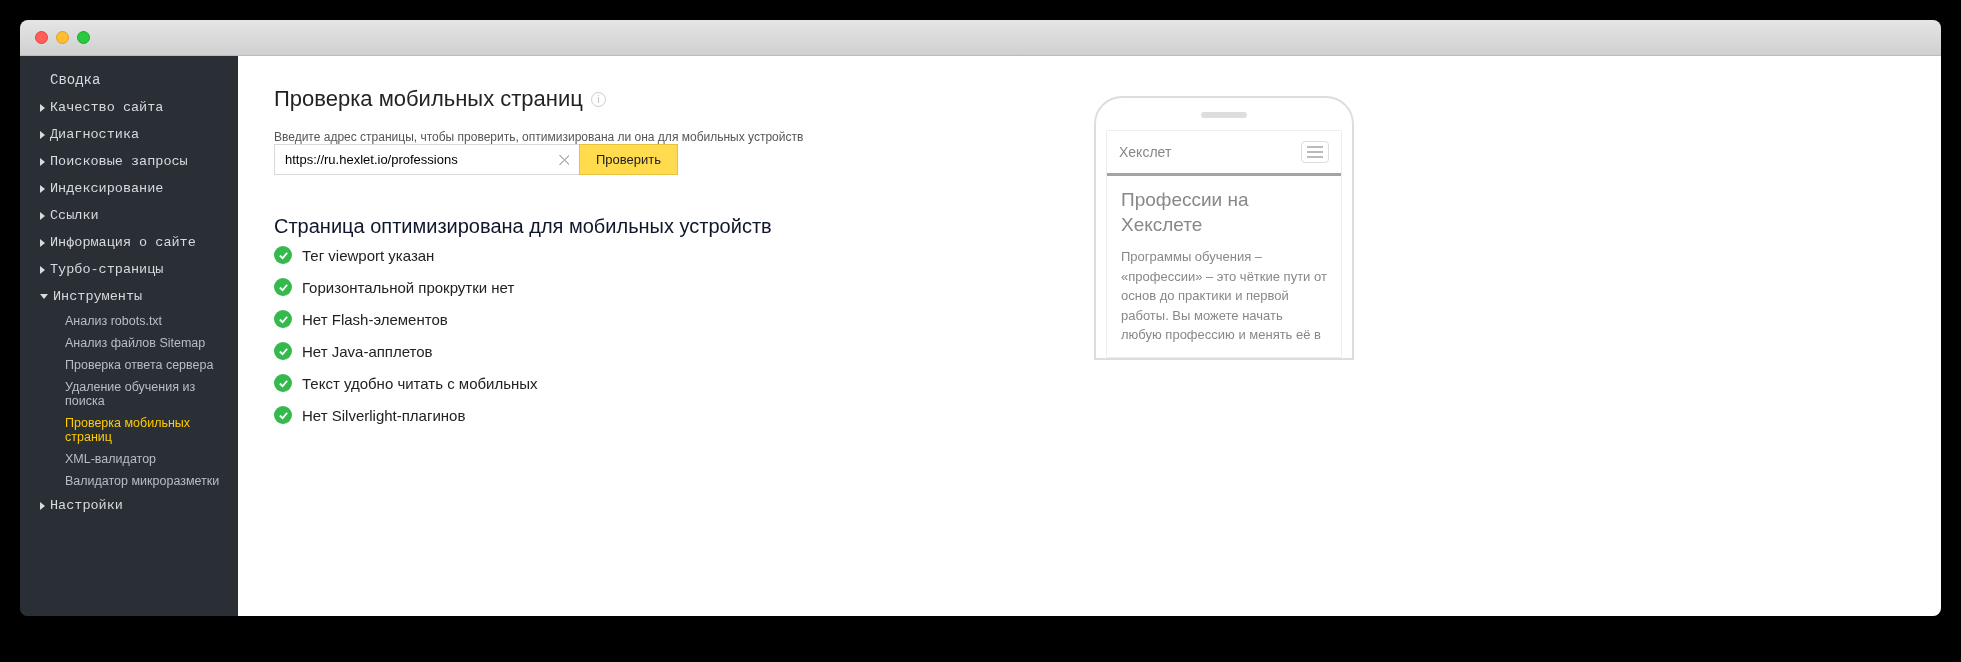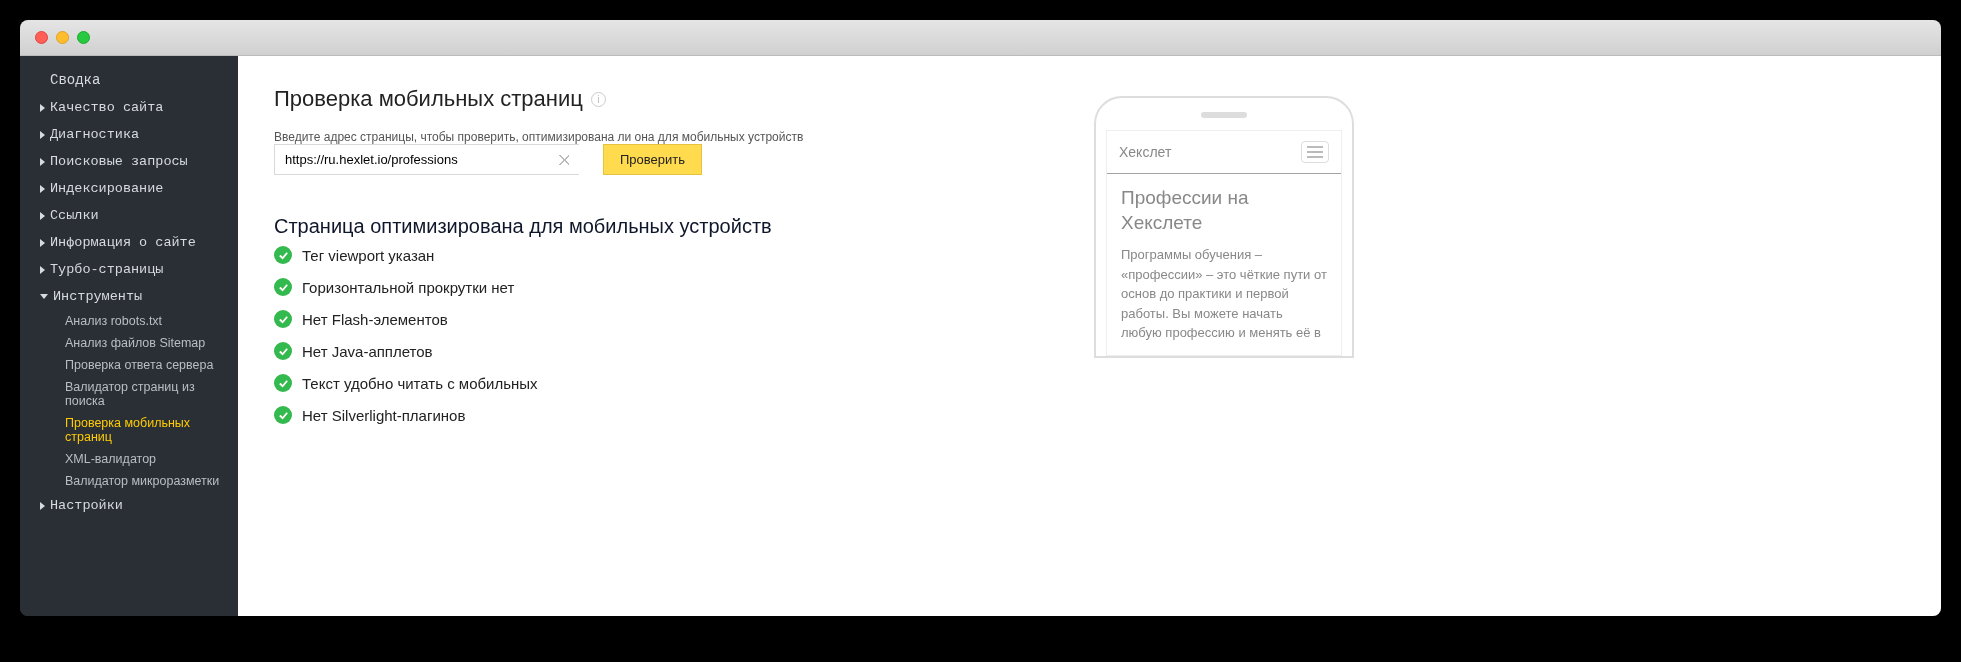--- a/index.html
+++ b/index.html
@@ -99,21 +99,21 @@
       align-items: center;
       justify-content: center;
       font-size: 10px;
       color: #bbb;
     }
     .hint {
       font-size: 12px;
       color: #555;
       margin-bottom: 0;
     }
-    .input-row { display: flex; align-items: stretch; margin-bottom: 40px; gap: 24px; }
+    .input-row { display: flex; align-items: stretch; margin-bottom: 40px; }
     .url-input {
       width: 305px;
       border: 1px solid #d9d9d9;
       border-right: none;
       padding: 7px 28px 7px 10px;
       font-size: 13px;
       outline: none;
       background-image:
         linear-gradient(45deg, transparent 45%, #bbb 45%, #bbb 55%, transparent 55%),
         linear-gradient(-45deg, transparent 45%, #bbb 45%, #bbb 55%, transparent 55%);
@@ -170,21 +170,21 @@
       margin: 0 auto 12px;
     }
     .phone-screen {
       border: 1px solid #eee;
     }
     .phone-nav {
       display: flex;
       justify-content: space-between;
       align-items: center;
       padding: 10px 12px;
-      border-bottom: 1px solid #a3a3a3;
+      border-bottom: 3px solid #a3a3a3;
       text-align: right;
     }
     .brand { color: #888; font-size: 14px; }
     .burger {
       width: 28px; height: 22px;
       border: 1px solid #ddd;
       border-radius: 4px;
       display: flex;
       flex-direction: column;
       justify-content: center;
@@ -249,21 +249,21 @@
       <div class="sidebar-sub">
         <span>Анализ robots.txt</span>
       </div>
       <div class="sidebar-sub">
         <span>Анализ файлов Sitemap</span>
       </div>
       <div class="sidebar-sub">
         <span>Проверка ответа сервера</span>
       </div>
       <div class="sidebar-sub">
-        <span>Валидатор страниц из поиска</span>
+        <span>Удаление обучения из поиска</span>
       </div>
       <div class="sidebar-sub active">
         <span>Проверка мобильных страниц</span>
       </div>
       <div class="sidebar-sub">
         <span>XML-валидатор</span>
       </div>
       <div class="sidebar-sub">
         <span>Валидатор микроразметки</span>
       </div>

